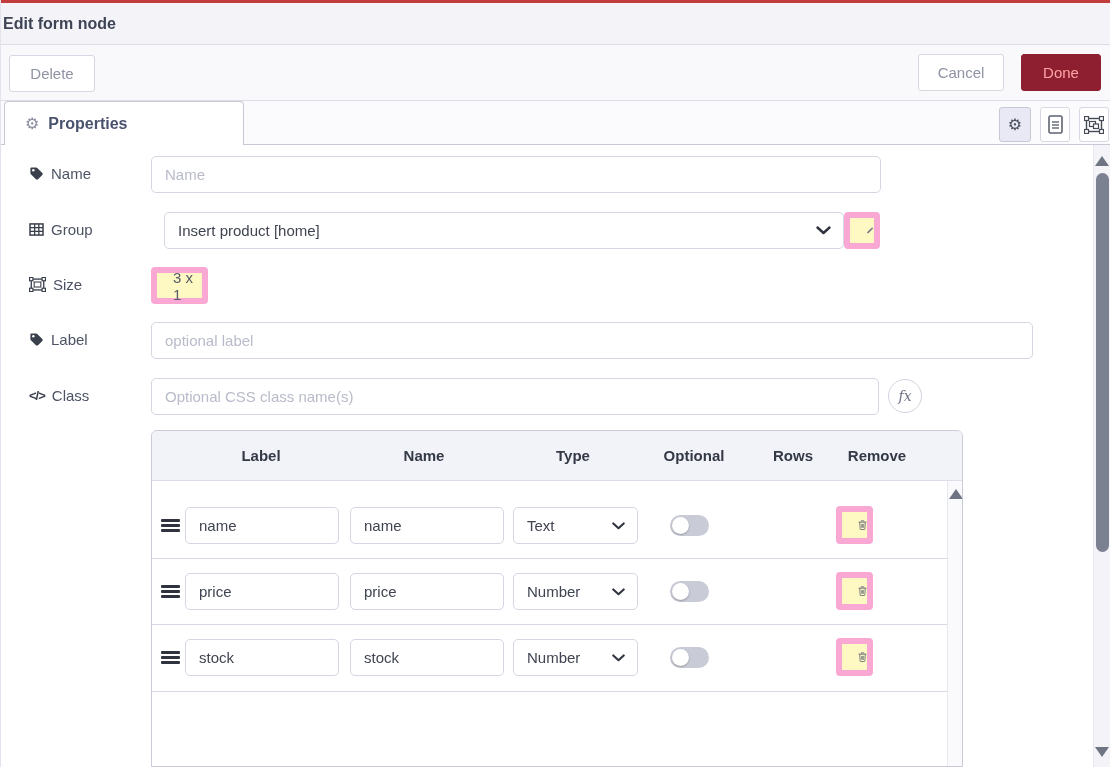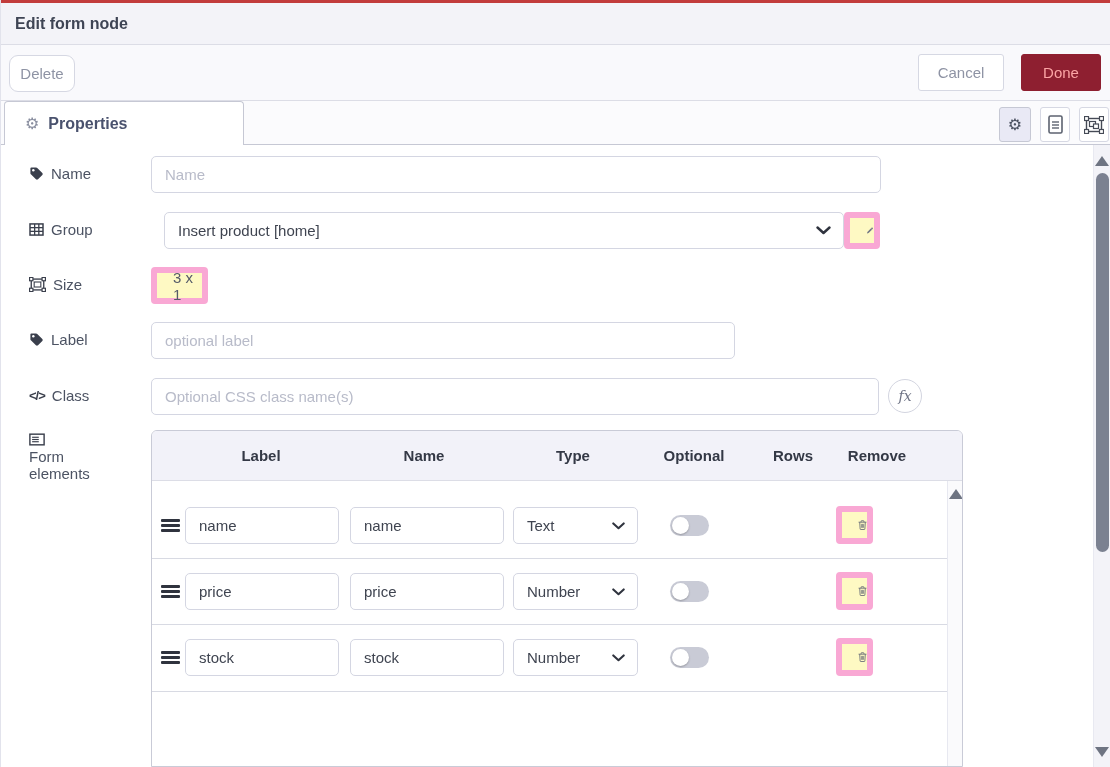--- a/index.html
+++ b/index.html
@@ -7,32 +7,32 @@
   .app {
     position:relative; width:1110px; height:767px; background:#fff;
     overflow:hidden; border-left:1px solid #e2e3ec;
   }
   
   .topline { position:absolute; top:0; left:0; width:1110px; height:3px; background:var(--top-line-red,#c23c3c); }
   
   .hdr {
     position:absolute; top:3px; left:0; width:1110px; height:42px;
     background:#f3f3f8; border-bottom:1px solid #dcdde6;
-    display:flex; align-items:center; padding-left:14px;
+    display:flex; align-items:center; padding-left:2px;
   }
   .hdr-title { font-size:16px; font-weight:bold; color:#3e4454; }
   
   .toolbar { position:absolute; top:45px; left:0; width:1110px; height:56px; background:#f9f9fc; border-bottom:1px solid #dcdde6; }
   .btn {
     position:absolute; display:flex; align-items:center; justify-content:center;
     font-size:15px; border-radius:3px; cursor:pointer;
   }
   .btn-secondary { background:#fff; border:1px solid #d6d8e3; color:#8e93a4; }
   .btn-done { background:var(--done-red,#8e1f30); border:1px solid var(--done-red,#8e1f30); color:#fca5a5; }
-  .btn-delete { left:8px; top:10px; width:66px; height:37px;border-radius:9px; }
+  .btn-delete { left:8px; top:10px; width:86px; height:37px; }
   .btn-cancel { left:917px; top:9px; width:86px; height:37px; }
   .btn-done-pos { left:1020px; top:9px; width:80px; height:37px; }
   
   .tabbar { position:absolute; top:101px; left:0; width:1110px; height:44px; background:#fbfbfd; border-bottom:1px solid #c6c8d4; }
   .tab-active {
     position:absolute; left:3px; top:101px; width:240px; height:44px; background:#fff;
     border:1px solid #c6c8d4; border-bottom:none; border-radius:4px 4px 0 0; z-index:3;
     display:flex; align-items:center; gap:9px; padding-left:20px;
     font-size:16px; font-weight:bold; color:#4a526e;
   }
@@ -206,40 +206,31 @@
   </div>
   <div class="sq-btn size-btn">3 x 1</div>
 
   <div class="field-label" style="top:331px;">
     <svg width="15" height="15" viewBox="0 0 16 16">
       <path d="M1.5 2.5 A1 1 0 0 1 2.5 1.5 L7.6 1.5 C8.1 1.5 8.5 1.7 8.8 2 L14.2 7.4 A1.6 1.6 0 0 1 14.2 9.6 L9.6 14.2 A1.6 1.6 0 0 1 7.4 14.2 L2 8.8 C1.7 8.5 1.5 8.1 1.5 7.6 Z" fill="#3a3f4c"></path>
       <circle cx="4.6" cy="4.6" r="1.3" fill="#fff"></circle>
     </svg>
     <span>Label</span>
   </div>
-  <input class="tinput" style="left: 150px; top: 322px; width: 584px;" placeholder="optional label">
+  <input class="tinput" style="left: 150px; top: 322px; width: 882px;" placeholder="optional label">
 
   <div class="field-label" style="top:387px;">
     <span class="code-glyph">&lt;/&gt;</span>
     <span>Class</span>
   </div>
   <input class="tinput" style="left: 150px; top: 378px; width: 728px;" placeholder="Optional CSS class name(s)">
   <div class="fx-btn">
     <span>fx</span>
   </div>
 
-  <div class="field-label fl-wrap" style="top:433px;">
-    <svg width="16" height="13" viewBox="0 0 18 14">
-      <rect x="1" y="1" width="16" height="12" fill="none" stroke="#3a3f4c" stroke-width="1.6"></rect>
-      <line x1="3.5" y1="4.5" x2="11" y2="4.5" stroke="#3a3f4c" stroke-width="1.3"></line>
-      <line x1="3.5" y1="7" x2="11" y2="7" stroke="#3a3f4c" stroke-width="1.3"></line>
-      <line x1="3.5" y1="9.5" x2="11" y2="9.5" stroke="#3a3f4c" stroke-width="1.3"></line>
-    </svg>
-    <span>Form elements</span>
-  </div>
 
   <div class="fe-table">
     <div class="fe-head">
       <span style="left:109px;">Label</span>
       <span style="left:272px;">Name</span>
       <span style="left:421px;">Type</span>
       <span style="left:542px;">Optional</span>
       <span style="left:641px;">Rows</span>
       <span style="left:725px;">Remove</span>
     </div>

